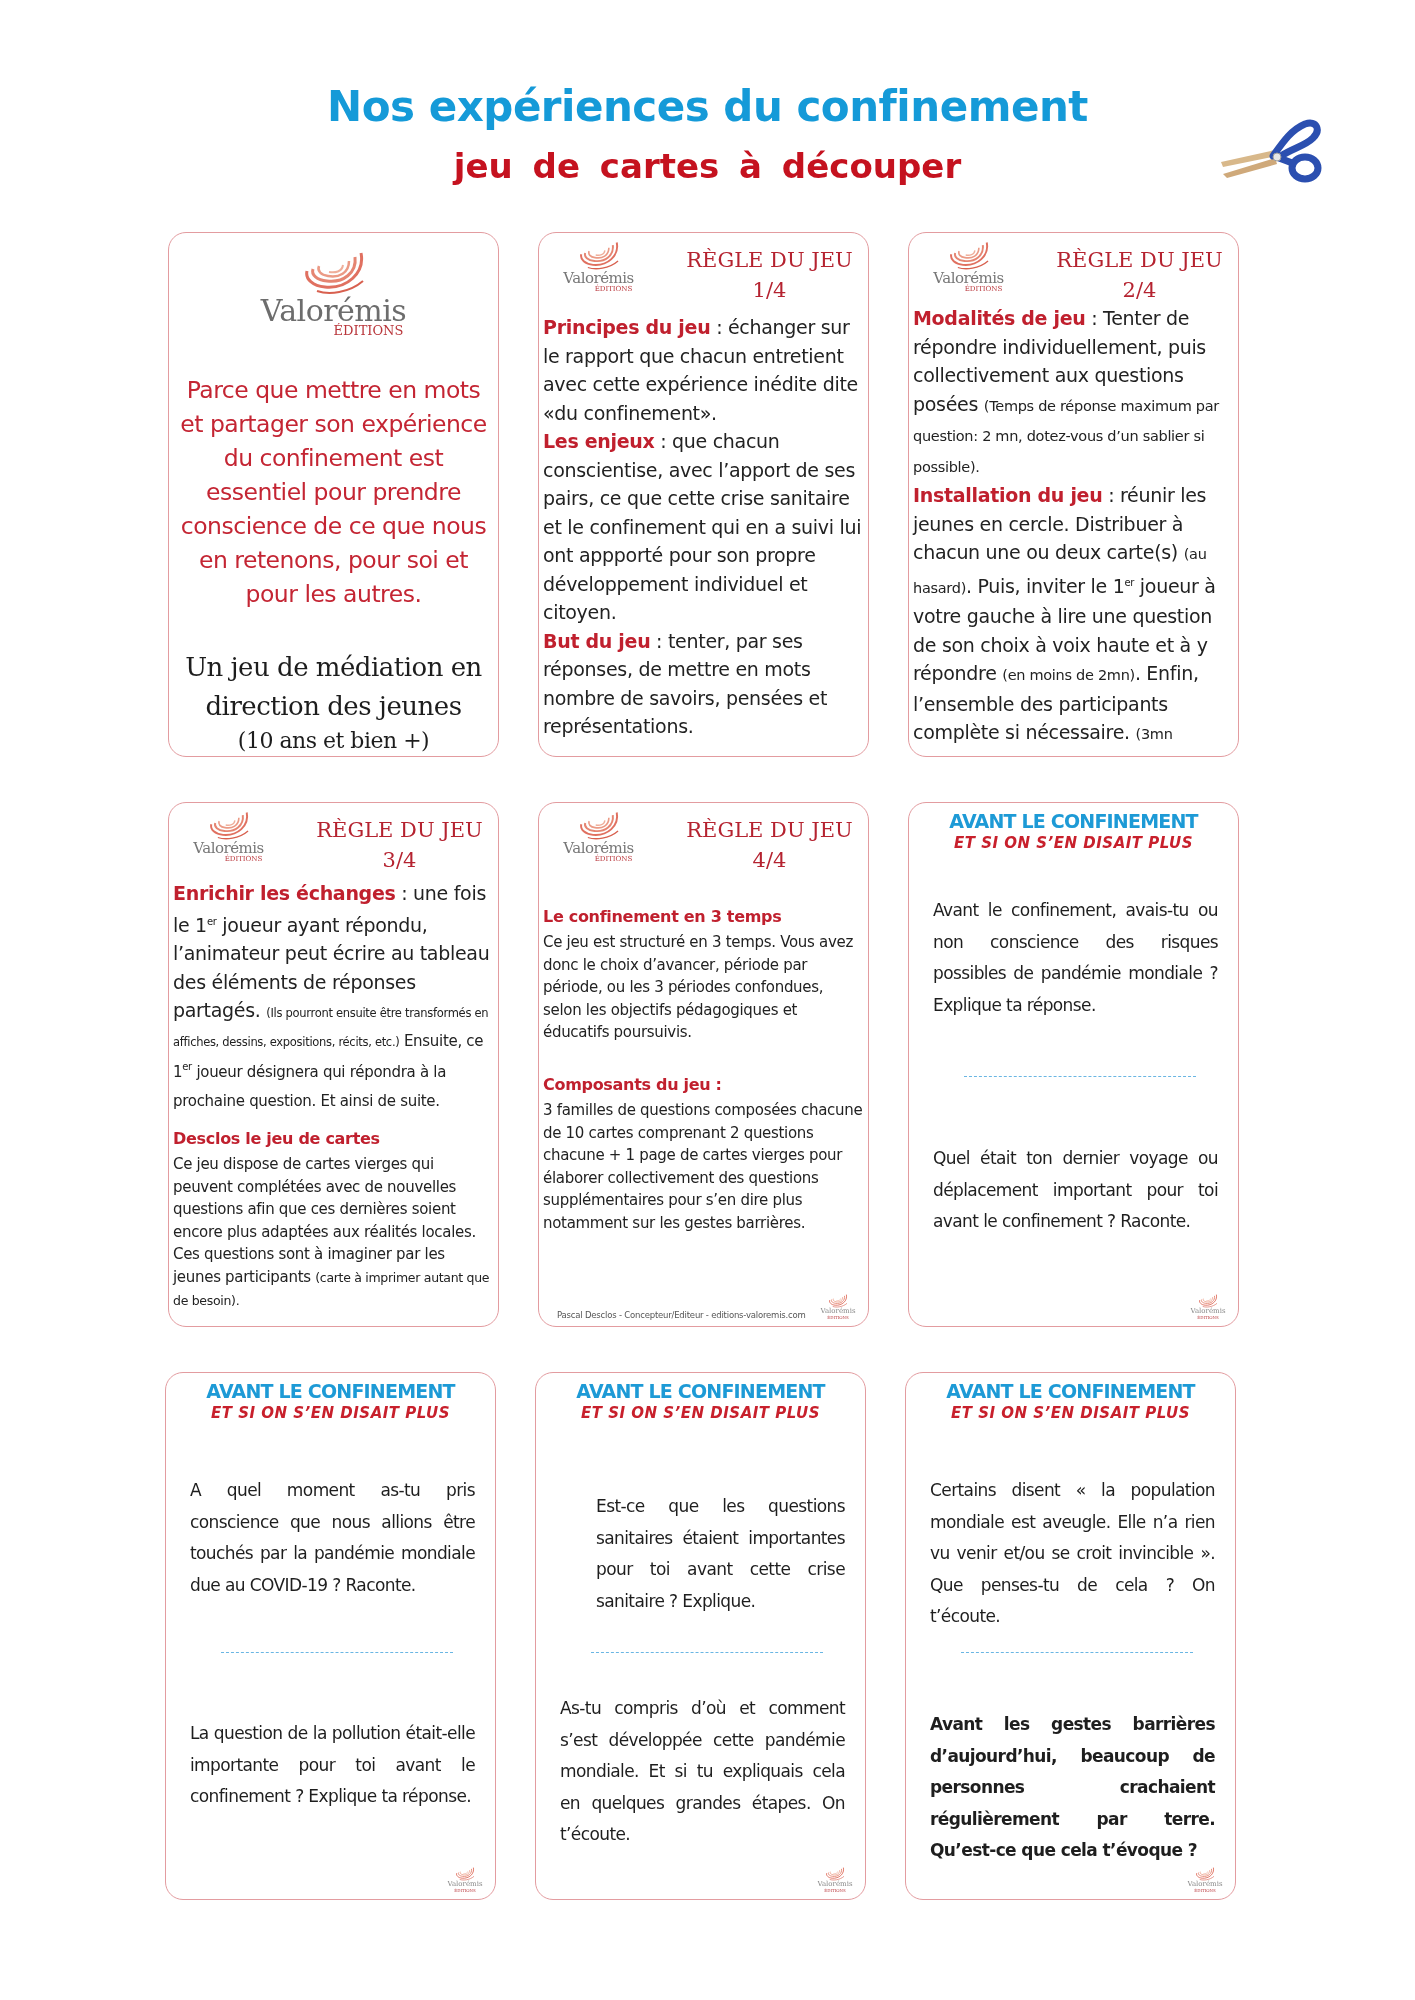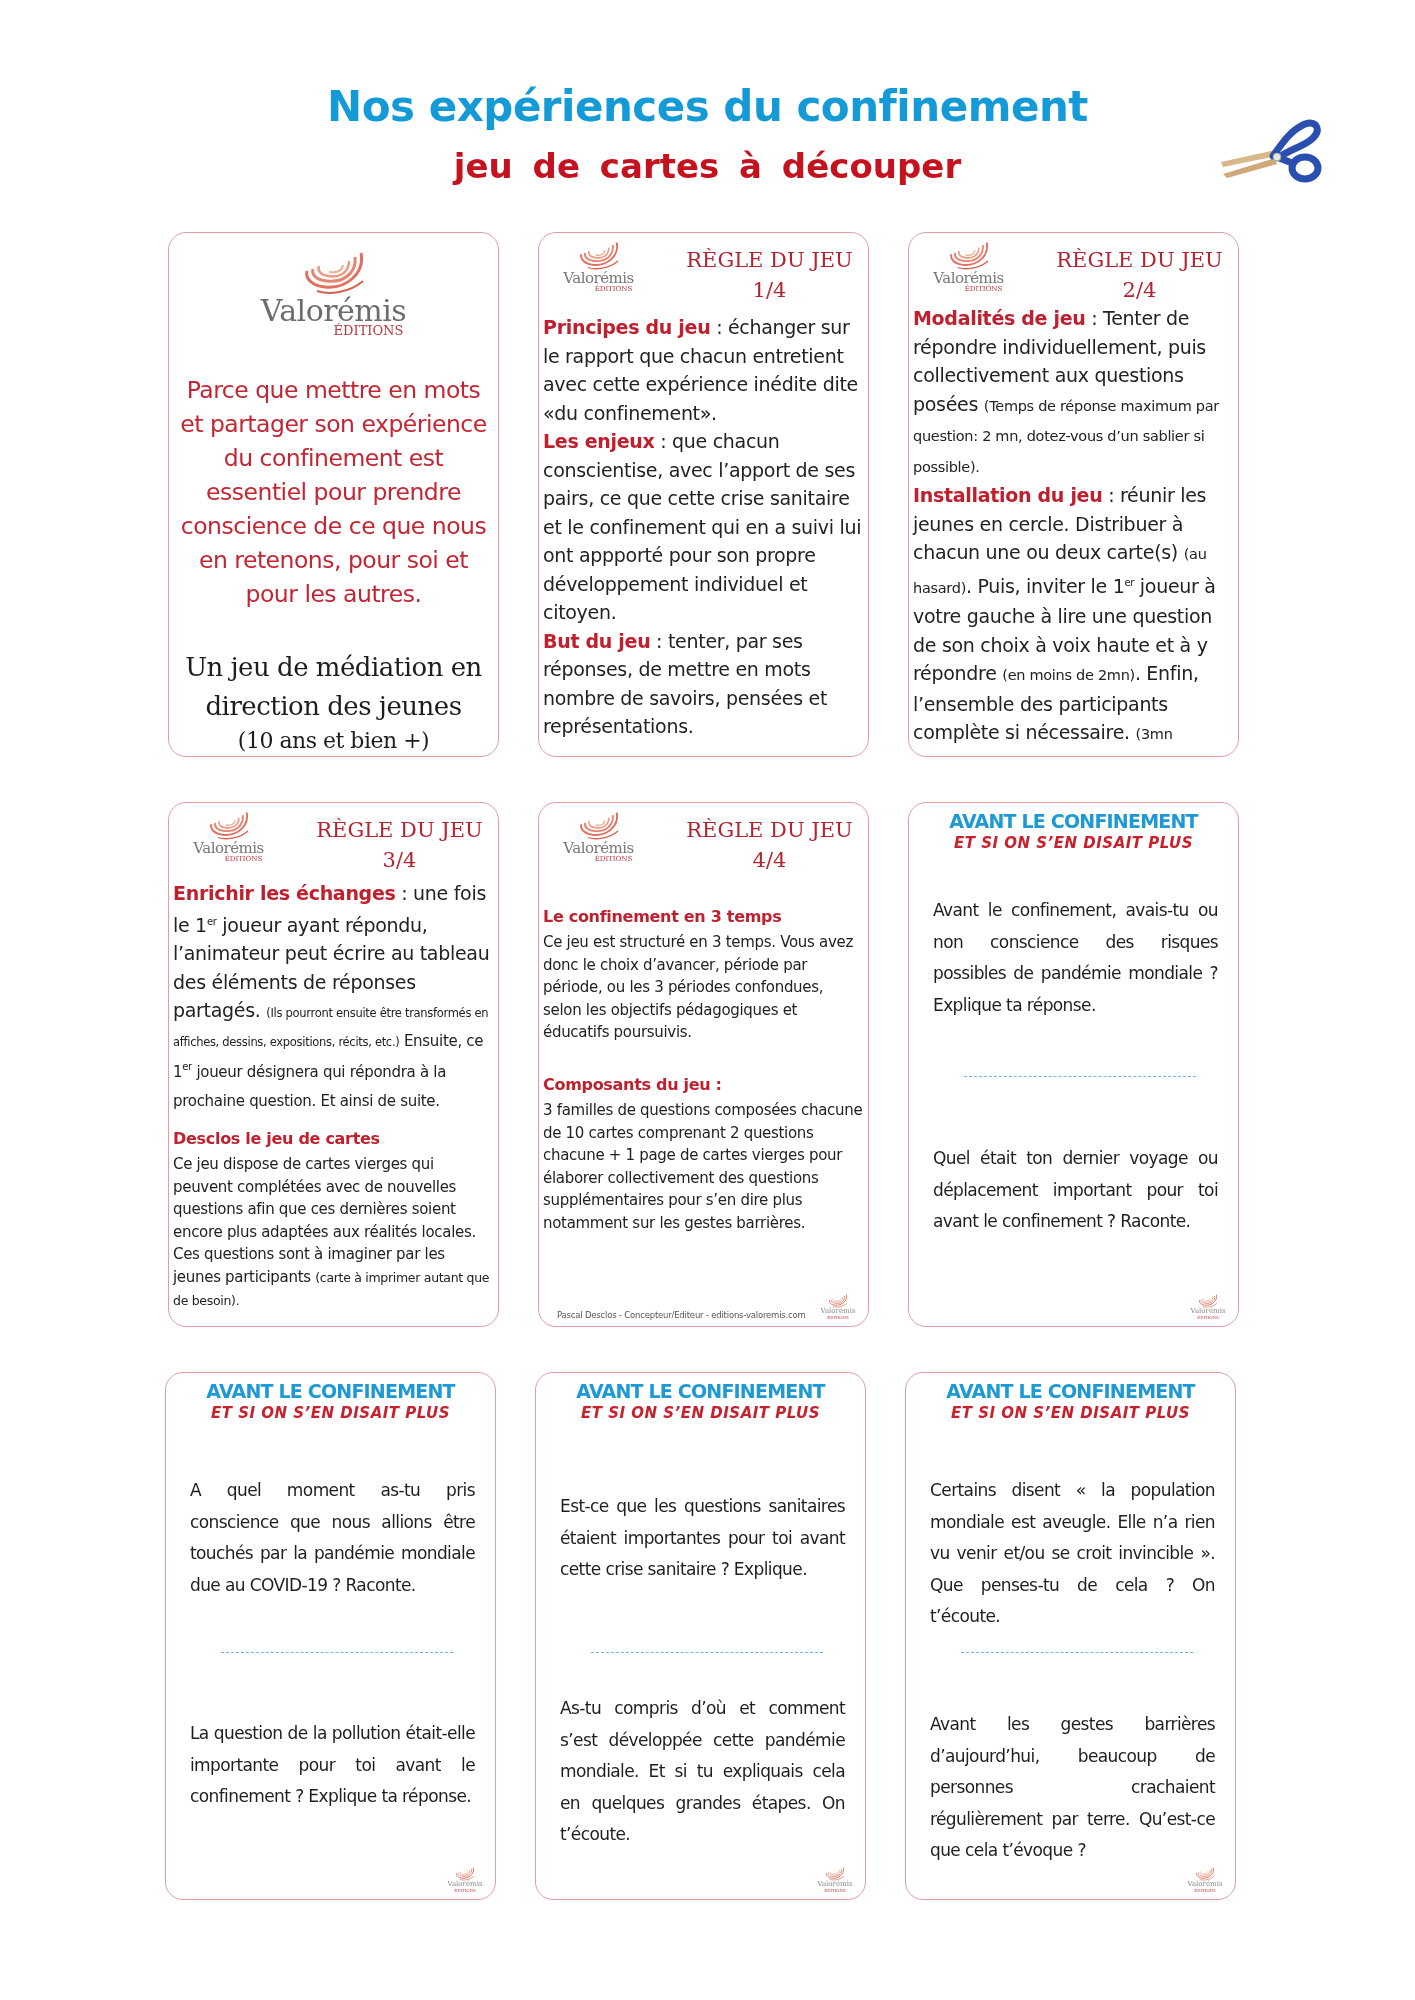--- a/index.html
+++ b/index.html
@@ -212,40 +212,40 @@
     <div class="name">Valorémis</div>
     <div class="ed">ÉDITIONS</div>
   </div>
 </div>
 
 <div class="card" style="left:535px; top:1372px; height:528px;">
   <div class="q-head">
     <div class="h1">AVANT LE CONFINEMENT</div>
     <div class="h2">ET SI ON S’EN DISAIT PLUS</div>
   </div>
-  <div class="q-text" style="top:118px;">Est-ce que les questions sanitaires étaient importantes pour toi avant cette crise sanitaire ? Explique.</div>
+  <div class="q-text" style="top:118px;margin-left:36px;">Est-ce que les questions sanitaires étaient importantes pour toi avant cette crise sanitaire ? Explique.</div>
   <div class="q-divider" style="top:279px;"></div>
   <div class="q-text" style="top:320px;">As-tu compris d’où et comment s’est développée cette pandémie mondiale. Et si tu expliquais cela en quelques grandes étapes. On t’écoute.</div>
   <div class="logo-tiny">
     <svg class="swirl">
         <use href="#swirl"></use>
       </svg>
     <div class="name">Valorémis</div>
     <div class="ed">ÉDITIONS</div>
   </div>
 </div>
 
 <div class="card" style="left:905px; top:1372px; height:528px;">
   <div class="q-head">
     <div class="h1">AVANT LE CONFINEMENT</div>
     <div class="h2">ET SI ON S’EN DISAIT PLUS</div>
   </div>
   <div class="q-text" style="top:102px;">Certains disent « la population mondiale est aveugle. Elle n’a rien vu venir et/ou se croit invincible ». Que penses-tu de cela ? On t’écoute.</div>
   <div class="q-divider" style="top:279px;"></div>
-  <div class="q-text" style="top:336px;">Avant les gestes barrières d’aujourd’hui, beaucoup de personnes crachaient régulièrement par terre. Qu’est-ce que cela t’évoque ?</div>
+  <div class="q-text" style="top:336px;font-weight:bold;">Avant les gestes barrières d’aujourd’hui, beaucoup de personnes crachaient régulièrement par terre. Qu’est-ce que cela t’évoque ?</div>
   <div class="logo-tiny">
     <svg class="swirl">
         <use href="#swirl"></use>
       </svg>
     <div class="name">Valorémis</div>
     <div class="ed">ÉDITIONS</div>
   </div>
 </div>
 
 </body></html>

